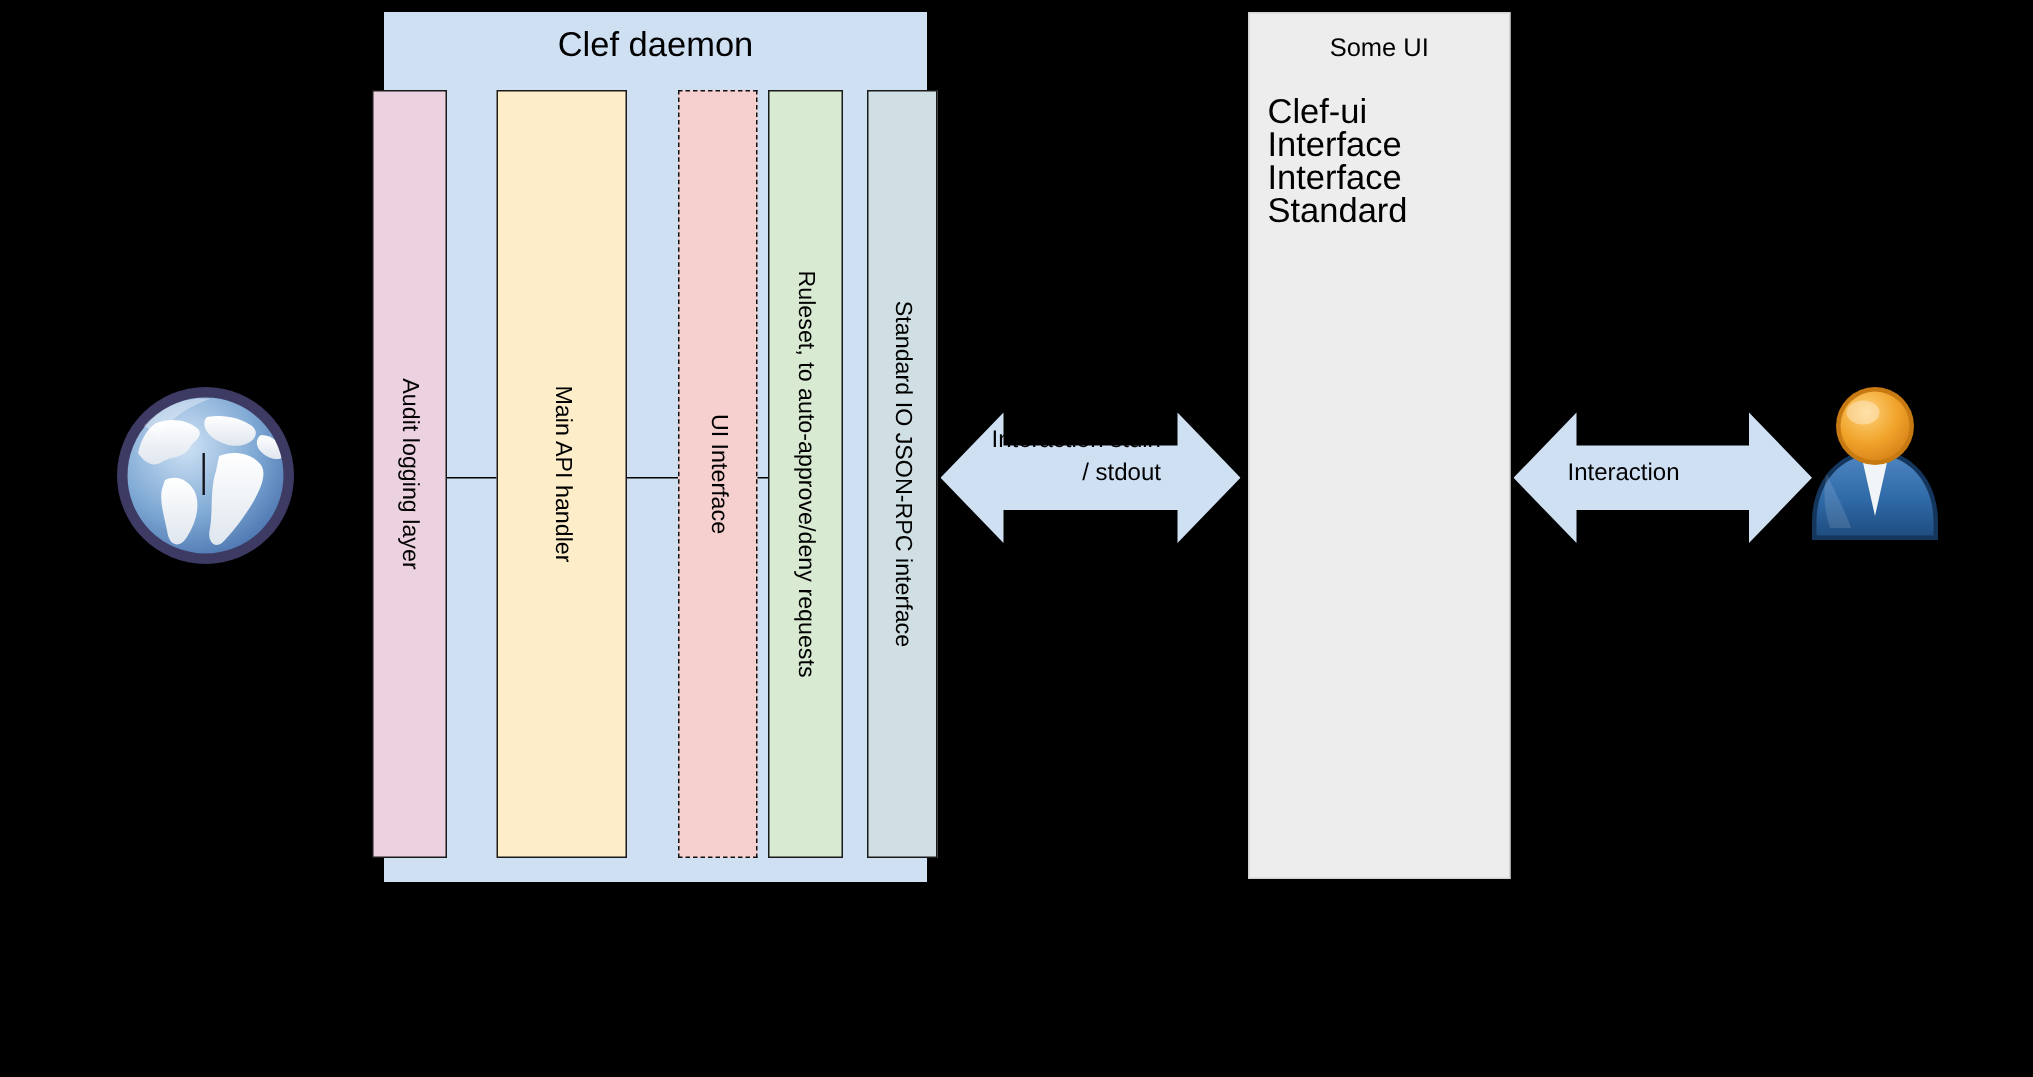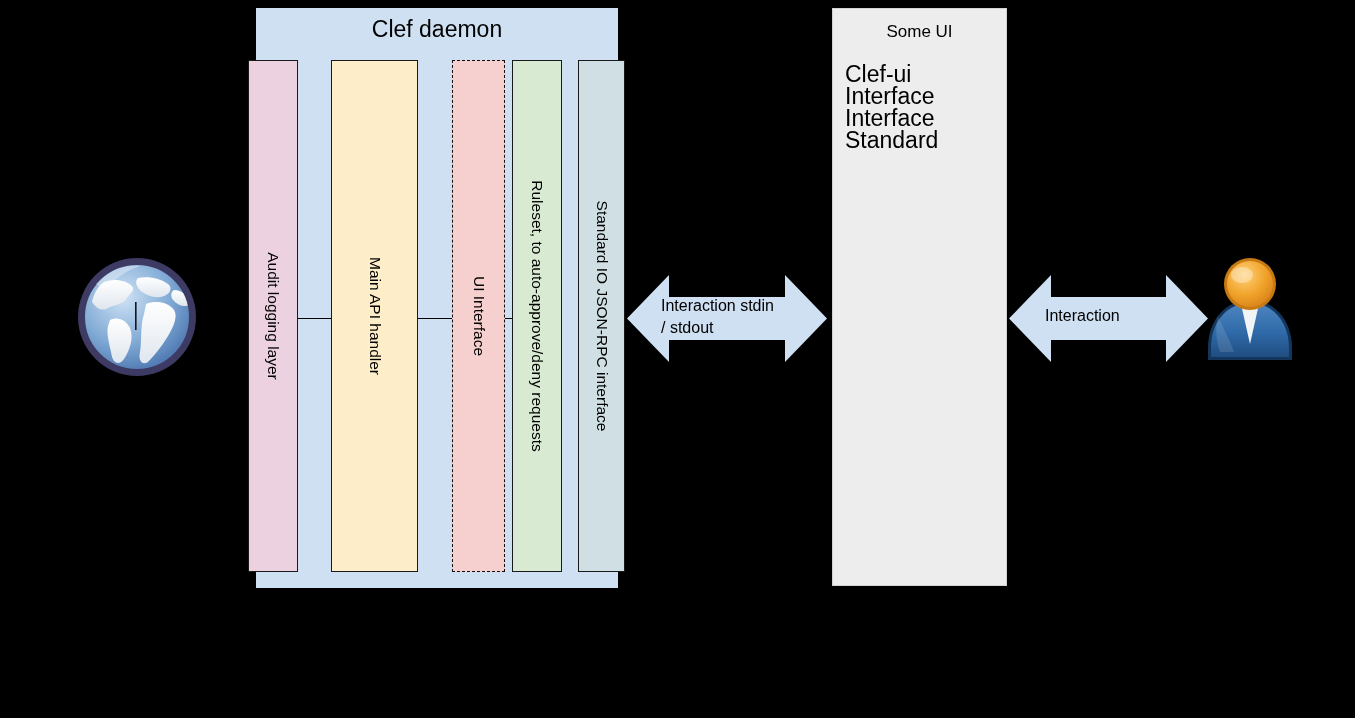--- a/index.html
+++ b/index.html
@@ -82,21 +82,21 @@
   }
   .arrow svg { display: block; }
   .arrow-label {
     position: absolute;
     font-size: 16px;
     line-height: 22px;
     color: #000;
     white-space: pre-line;
   }
   .arrow-stdio  { left: 627px; top: 271px; }
-  .arrow-stdio .arrow-label  { left: 34px; top: 24px; }
+  .arrow-stdio .arrow-label  { left: 34px; top: 12px; text-align: right; }
   .arrow-inter  { left: 1009px; top: 271px; }
   .arrow-inter .arrow-label  { left: 36px; top: 34px; }
 
   
   .ui-box {
     position: absolute;
     left: 832px;
     top: 8px;
     width: 175px;
     height: 578px;

